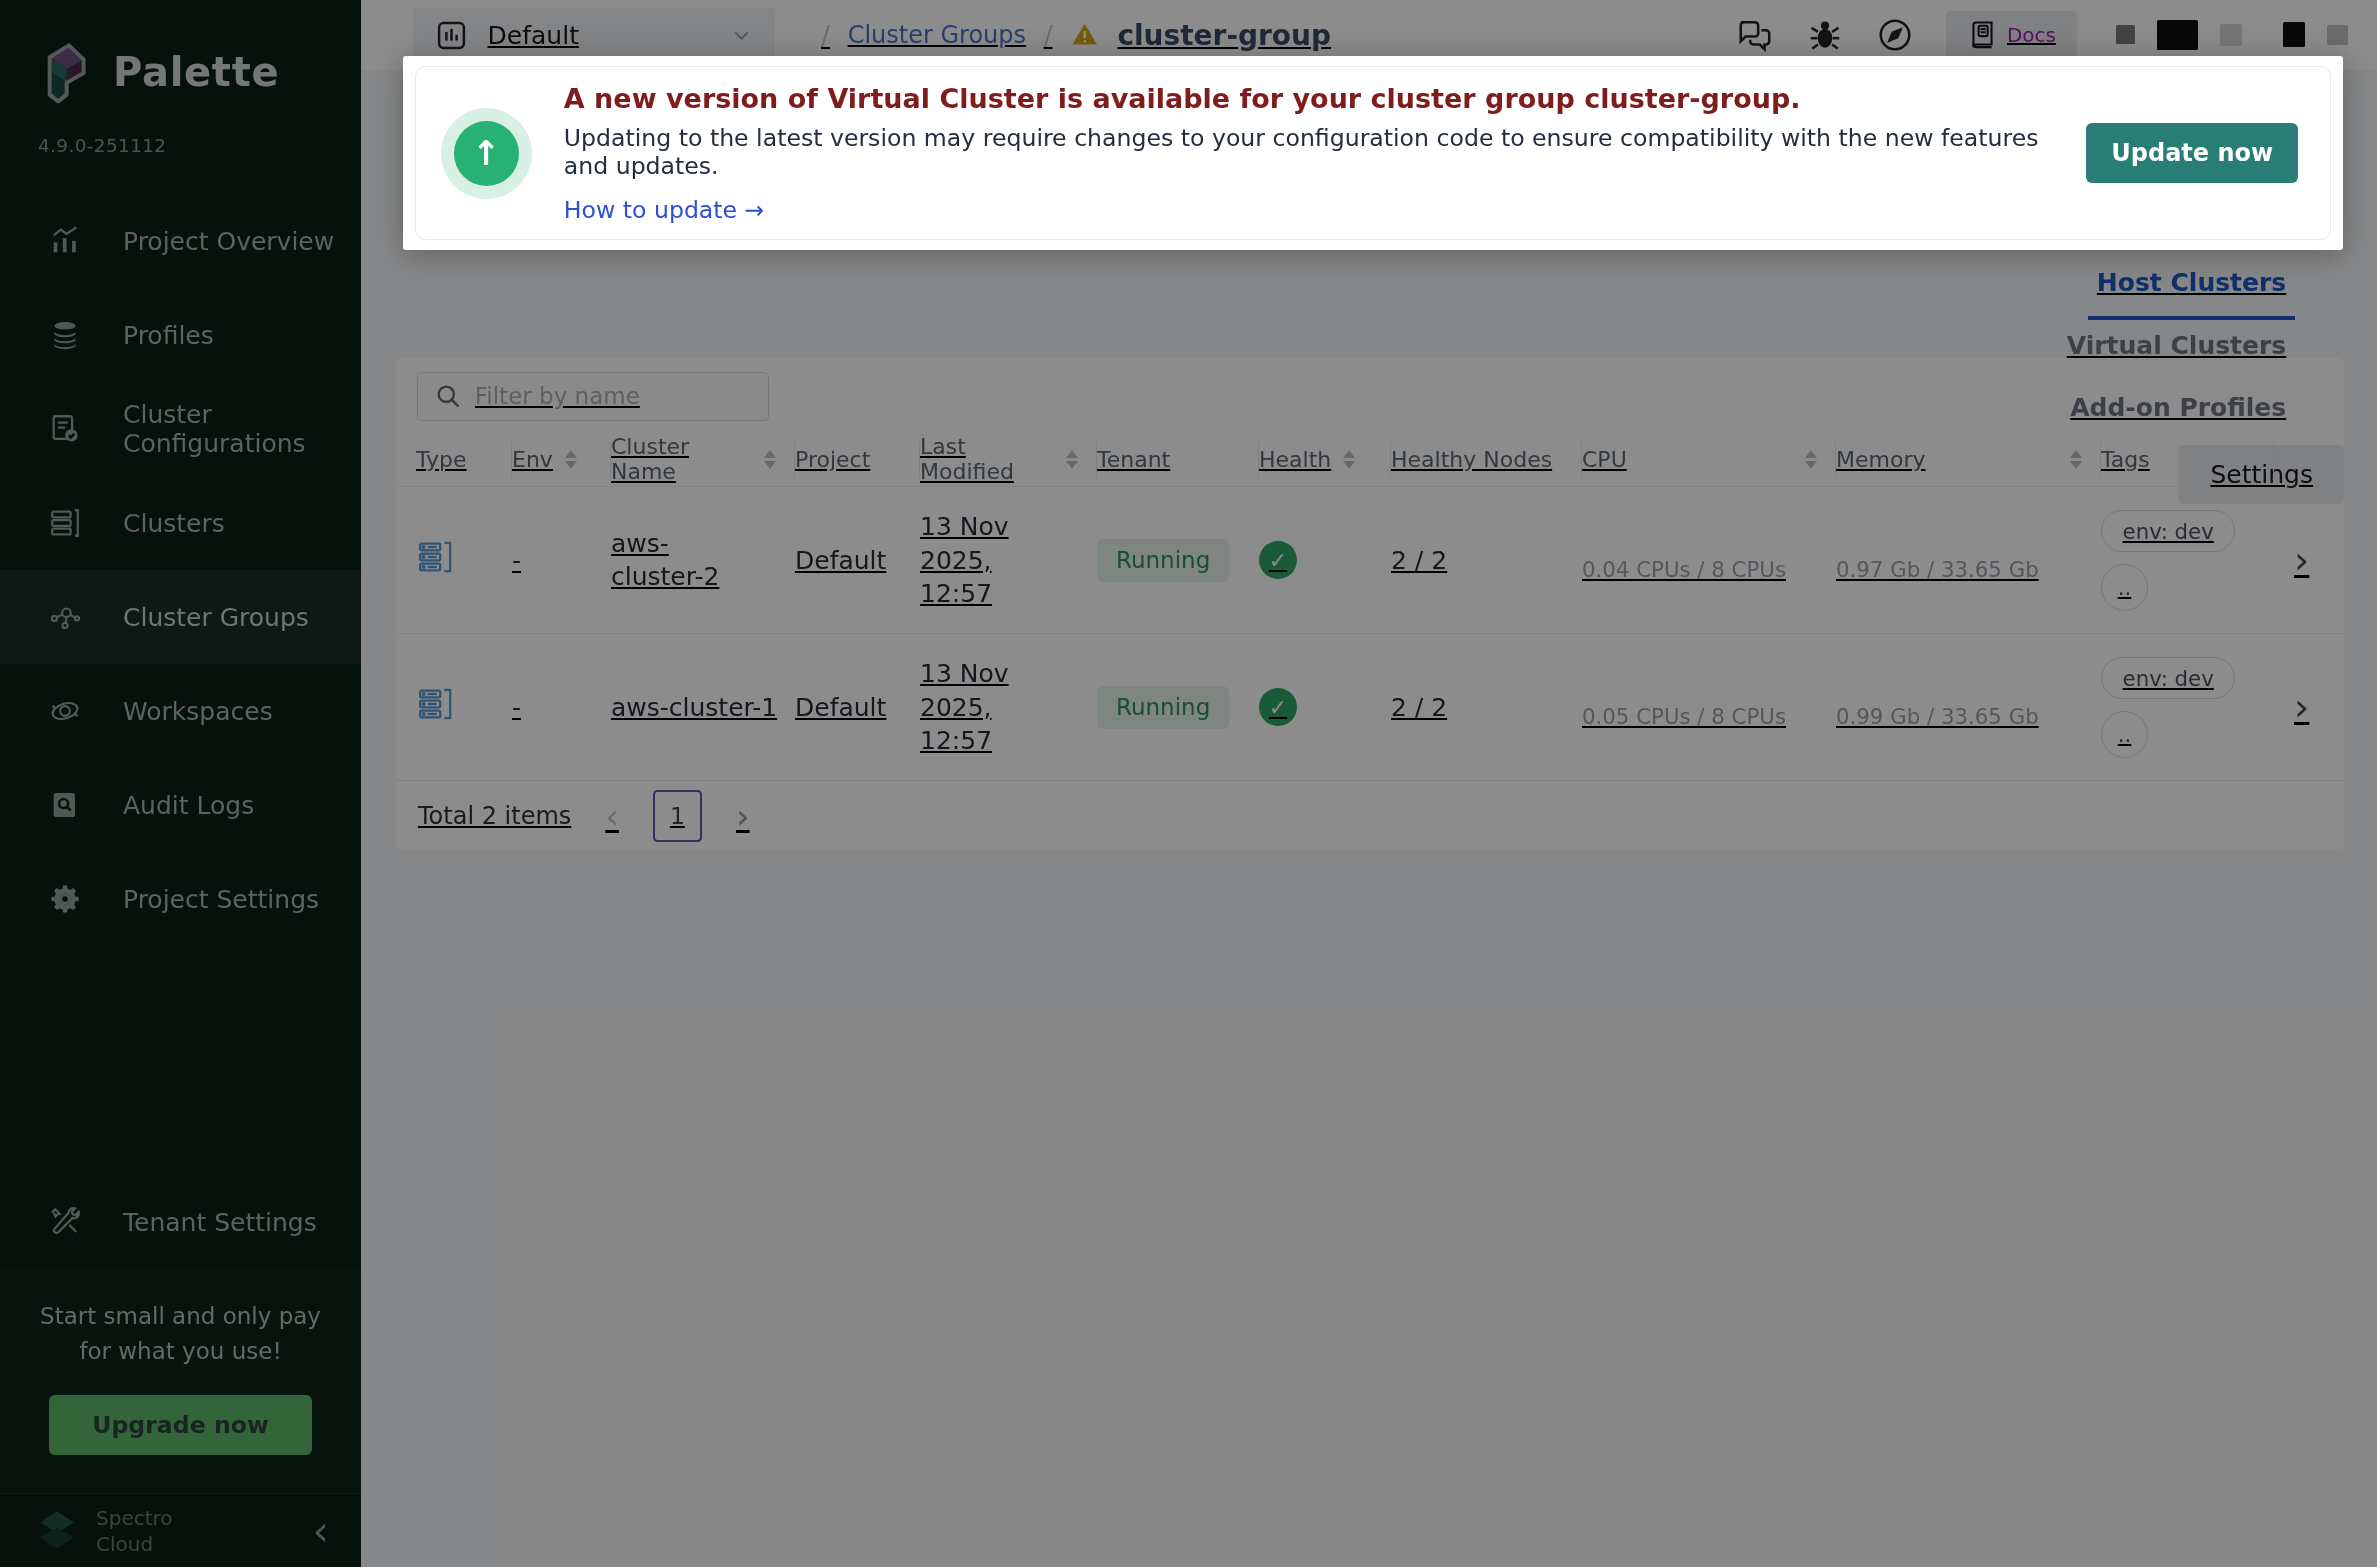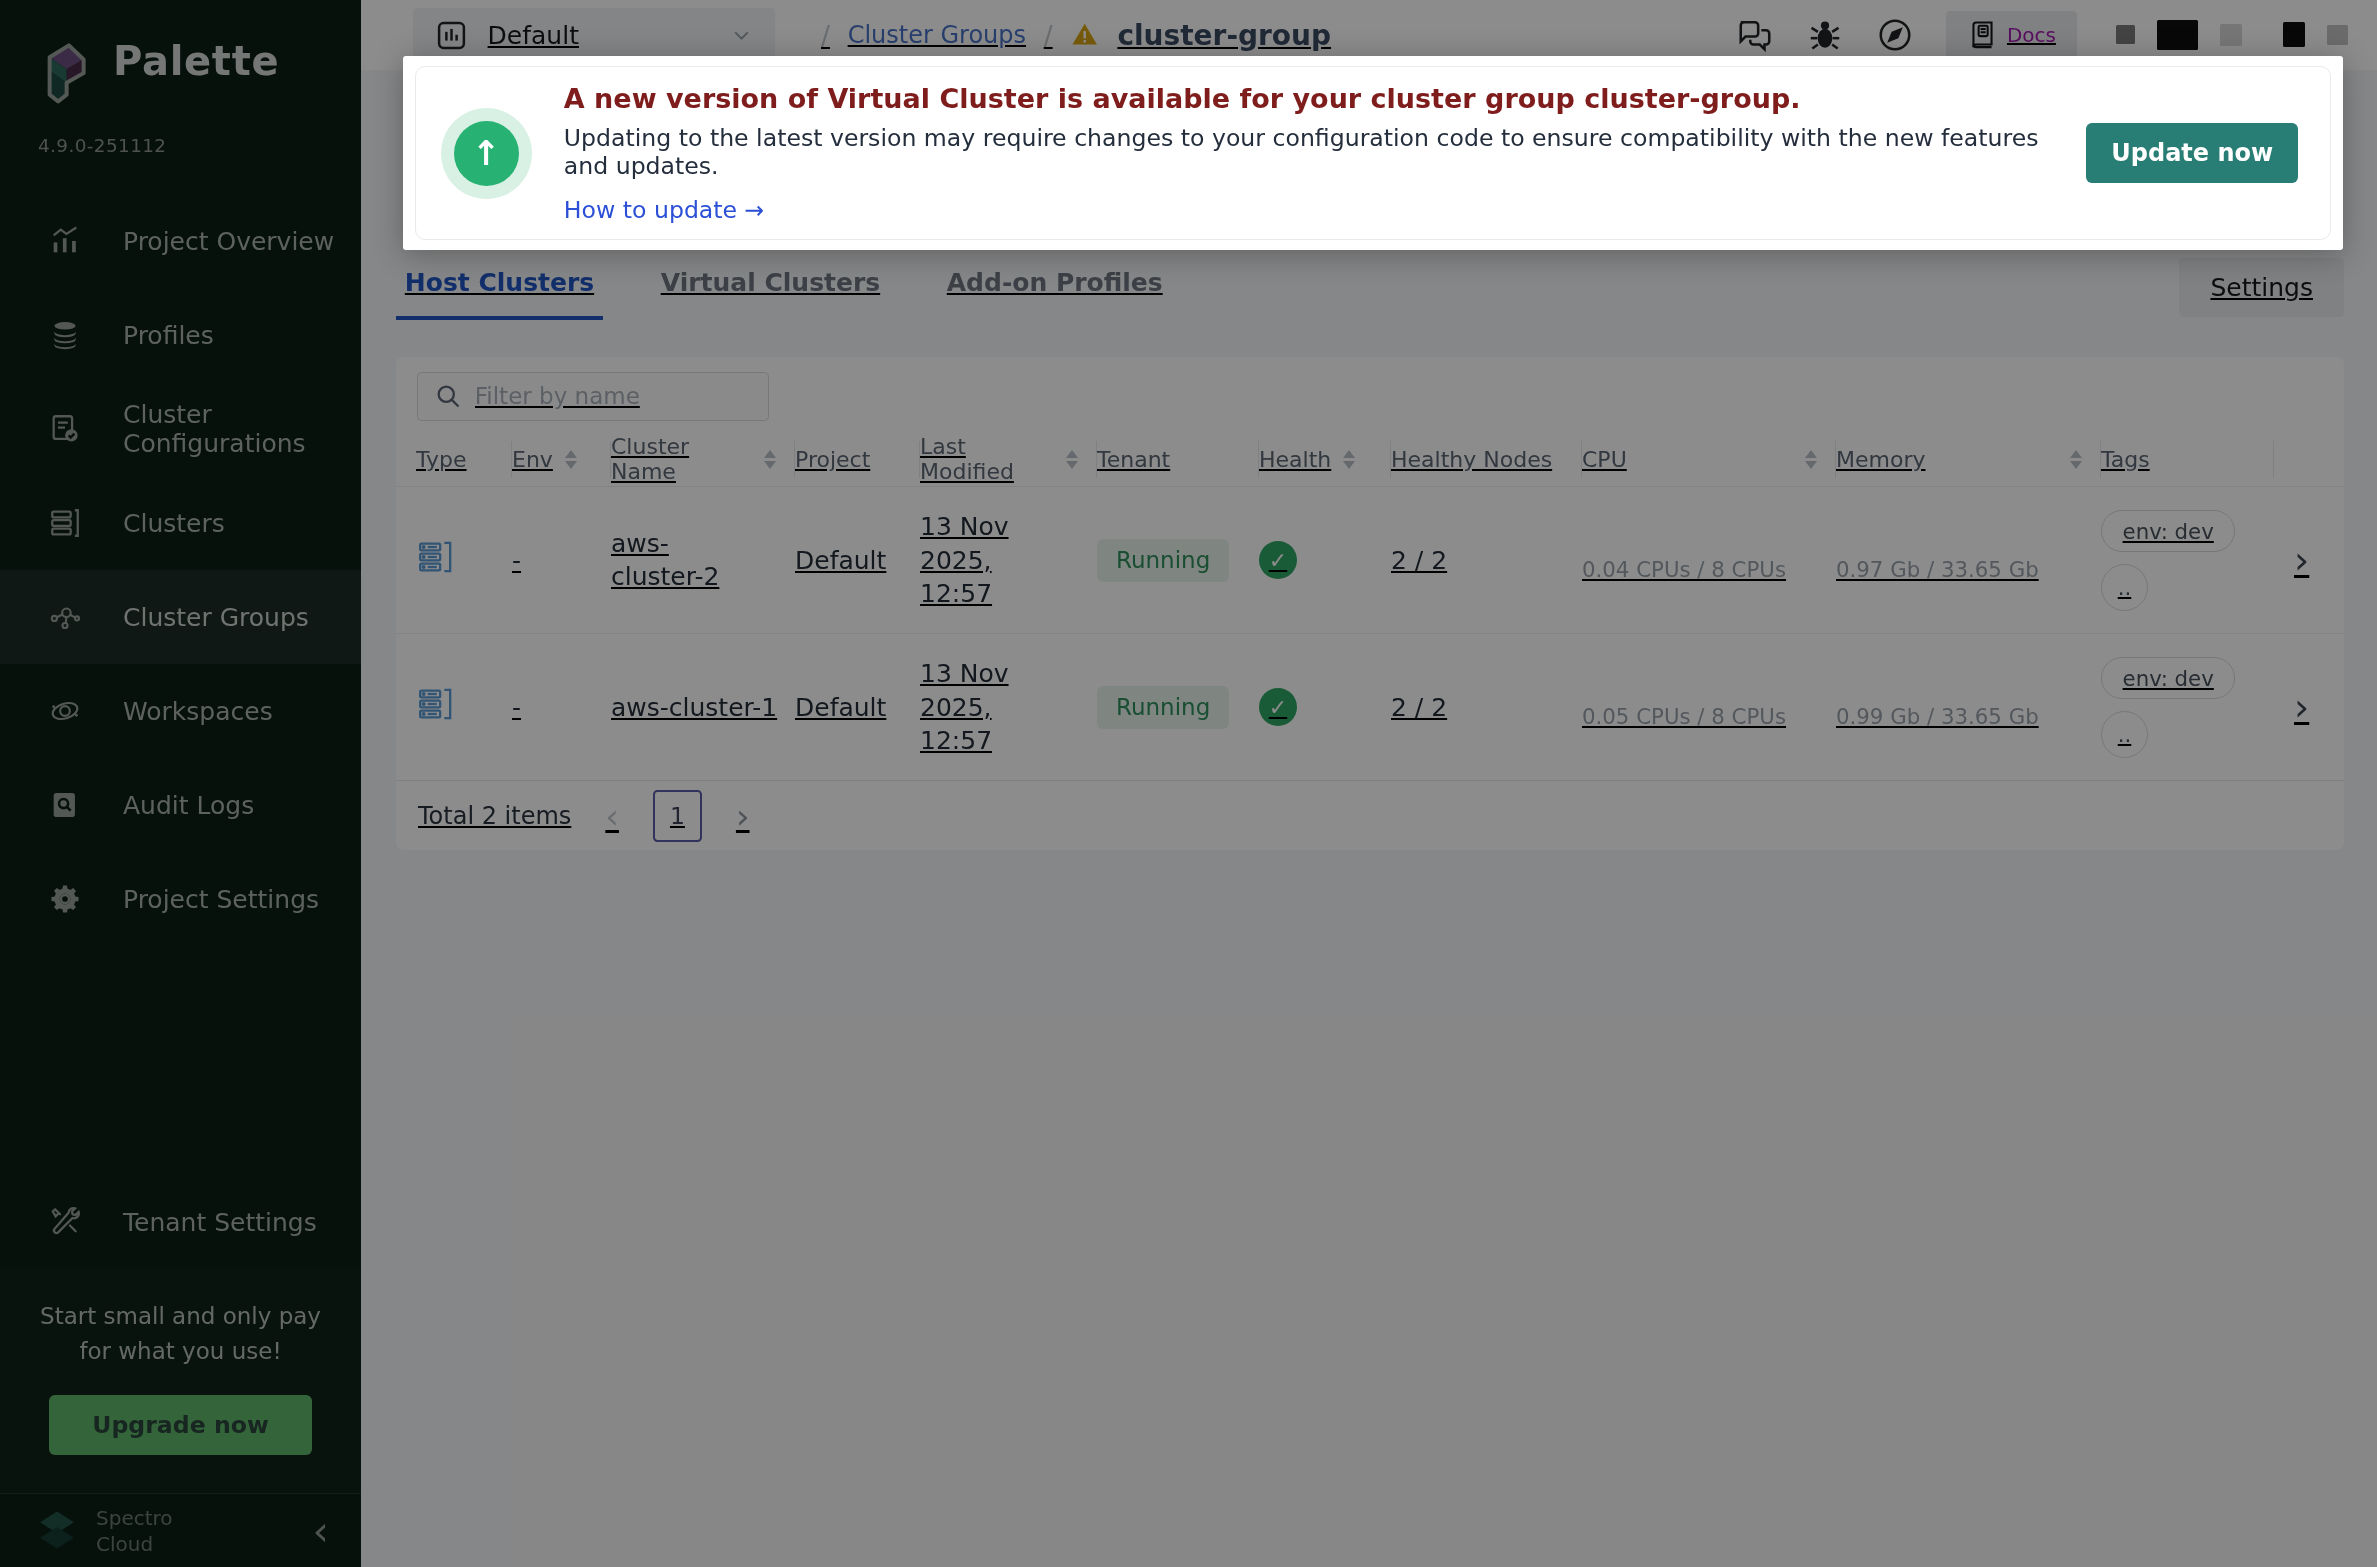--- a/index.html
+++ b/index.html
@@ -3,21 +3,21 @@
 <meta charset="utf-8">
 <style>
   * { box-sizing: border-box; margin: 0; padding: 0; }
   html,body { width:2377px; height:1568px; overflow:hidden; }
   body { font-family:"DejaVu Sans","Liberation Sans",sans-serif; background:#f5f6f7; position:relative; }
 
   .app { display:flex; width:100%; height:100%; }
 
   
   .sidebar { width:361px; flex-shrink:0; background:#0d1f17; display:flex; flex-direction:column; color:#a9b3ad; }
-  .logo-row { display:flex; align-items:flex-start; gap:19px; padding:38px 8px 0 37px; }
+  .logo-row { display:flex; align-items:center; gap:19px; padding:38px 8px 0 37px; }
   .logo-mark svg { display:block; }
   .logo-text { font-size:40px; font-weight:600; color:#d4d9d5; letter-spacing:0.7px; }
   .version { padding:29.4px 0 0 38px; font-size:18.4px; color:#8d968f; letter-spacing:0.4px; }
   .nav { margin-top:38px; }
   .nav ul { list-style:none; }
   .nav li { height:94px; display:flex; align-items:center; gap:35px; padding-left:41px; font-size:25px; cursor:pointer; }
   .nav li .nicon { width:47px; display:flex; justify-content:center; color:#97a19a; flex-shrink:0; }
   .nav li.selected { background:#1d2d25; color:#ccd4ce; }
   .tenant-item { height:94px; display:flex; align-items:center; gap:35px; padding-left:41px; font-size:25px; margin-top:auto; cursor:pointer; }
   .tenant-item .nicon { width:47px; display:flex; justify-content:center; color:#97a19a; }
@@ -38,21 +38,21 @@
   .bc-link { color:#4a74c9; cursor:pointer; }
   .bc-current { color:#3b4b63; font-weight:700; font-size:28px; }
   .topbar-right { margin-left:auto; display:flex; align-items:center; gap:32px; }
   .tb-icon { color:#212529; display:flex; cursor:pointer; }
   .docs-chip { background:#e9ebee; border-radius:4.4px; height:49px; display:flex; align-items:center; gap:9px; padding:0 20.6px; font-size:20px; color:#a21caf; cursor:pointer; }
   .fragments { display:flex; align-items:center; gap:22px; margin-left:7.4px; }
   .frag { display:inline-block; border-radius:1.5px; }
 
   
   .content { padding:188px 33px 0 35px; flex:1; }
-  .tabsrow { display:flex; align-items:flex-start; height:62px; }
+  .tabsrow { display:flex; align-items:flex-end; height:62px;flex-direction:column; }
   .tab { font-size:25px; font-weight:600; color:#6f7680; padding:10.3px 8.8px 19px; margin-right:49px; cursor:pointer; border-bottom:4.4px solid transparent; }
   .tab.active { color:#2157c4; border-bottom-color:#2157c4; }
   .tab-actions { margin-left:auto; display:flex; gap:43px; align-items:center; }
   .add-btn { background:#287e74; color:#eef4f2; border:none; border-radius:4.4px; height:59px; display:flex; align-items:center; gap:16px; padding:0 26.5px; font-size:25px; font-family:inherit; cursor:pointer; }
   .settings-btn { background:#e9ebee; color:#17191c; border:none; border-radius:4.4px; height:59px; padding:0 31px; font-size:25px; font-family:inherit; cursor:pointer; }
 
   .card { margin-top:37px; background:#ffffff; border-radius:7.4px; }
   .filter-row { padding:14.7px 20.6px 11.8px; }
   .filter-box { width:352px; height:49px; border:1.5px solid #d7dbdf; border-radius:4.4px; background:#fcfcfd; display:flex; align-items:center; gap:13.2px; padding:0 16px; color:#9aa2ab; }
   .filter-box input { border:none; outline:none; background:transparent; font-size:23px; color:#333c45; width:236px; font-family:inherit; }

